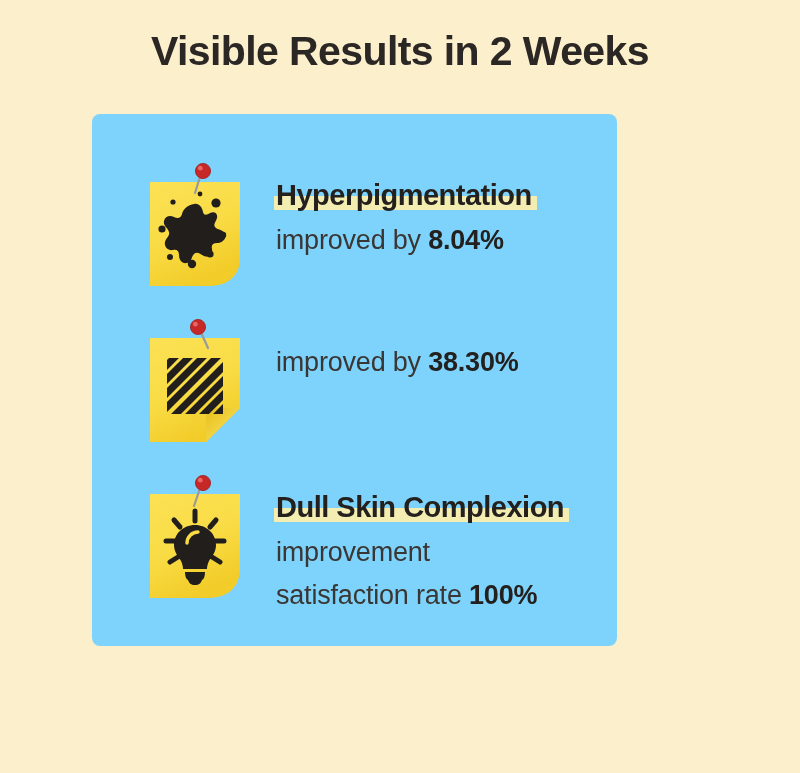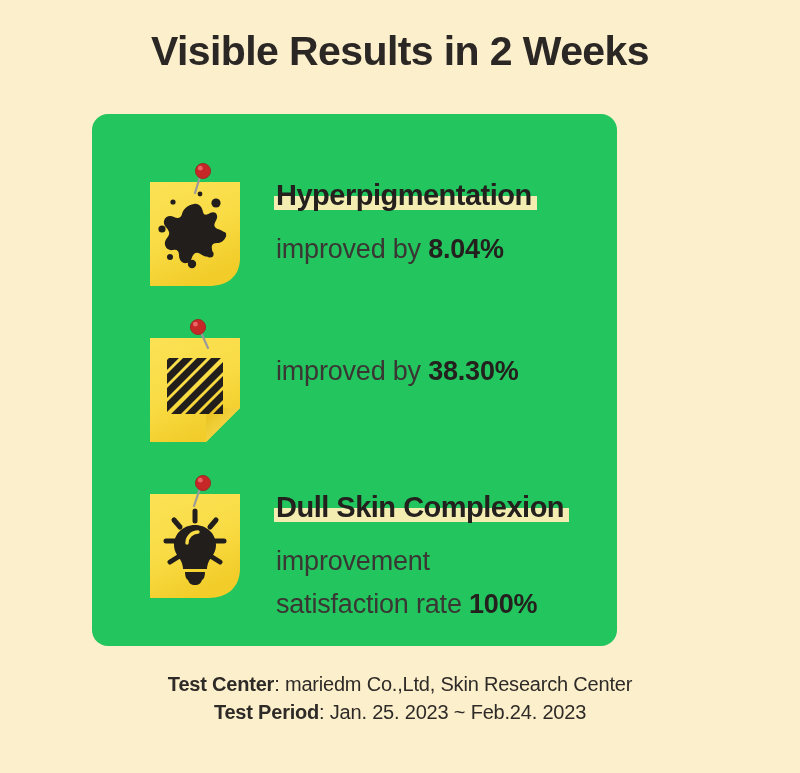--- a/index.html
+++ b/index.html
@@ -38,22 +38,22 @@
     white-space: nowrap;
   }
 
   
   .card {
     position: absolute;
     left: 92px;
     top: 114px;
     width: 525px;
     height: 532px;
-    background: #22c55e;
-    border-radius: 16px;
+    background: #7dd3fc;
+    border-radius: 8px;
   }
 
   .rows {
     position: absolute;
     left: 0;
     top: 0;
     width: 616px;
     height: 532px;
     box-sizing: border-box;
     padding: 48px 0 0 0;
@@ -131,21 +131,21 @@
     color: #23201e;
     letter-spacing: -0.5px;
     line-height: 34px;
   }
 
   .sub {
     font-size: 27px;
     color: #3a3633;
     line-height: 35px;
     letter-spacing: -0.2px;
-    margin-top: 20px;
+    margin-top: 11px;
     white-space: nowrap;
   }
   .sub b {
     font-weight: bold;
     color: #23201e;
   }
   .sub-2 { margin-top: 8px; }
 
   
   .footer {
@@ -302,18 +302,14 @@
             <span class="hl-text">Dull Skin Complexion</span>
           </div>
           <div class="sub"><span>improvement</span></div>
           <div class="sub sub-2"><span>satisfaction rate </span><b>100%</b></div>
         </div>
       </div>
 
     </div>
   </div>
 
-  <div class="footer">
-    <div class="footer-line"><b>Test Center</b><span>: mariedm Co.,Ltd, Skin Research Center</span></div>
-    <div class="footer-line"><b>Test Period</b><span>: Jan. 25. 2023 ~ Feb.24. 2023</span></div>
-  </div>
 
 </div>
 
 </body></html>

